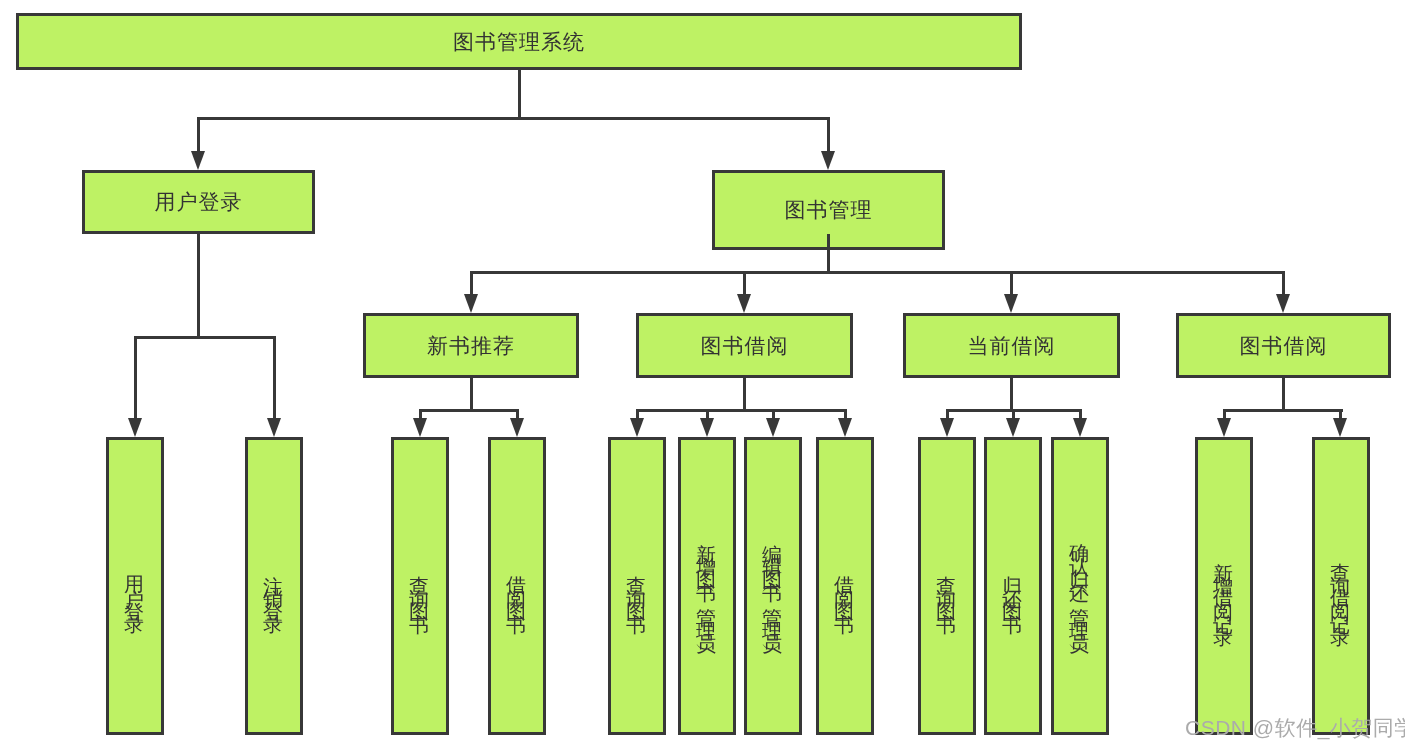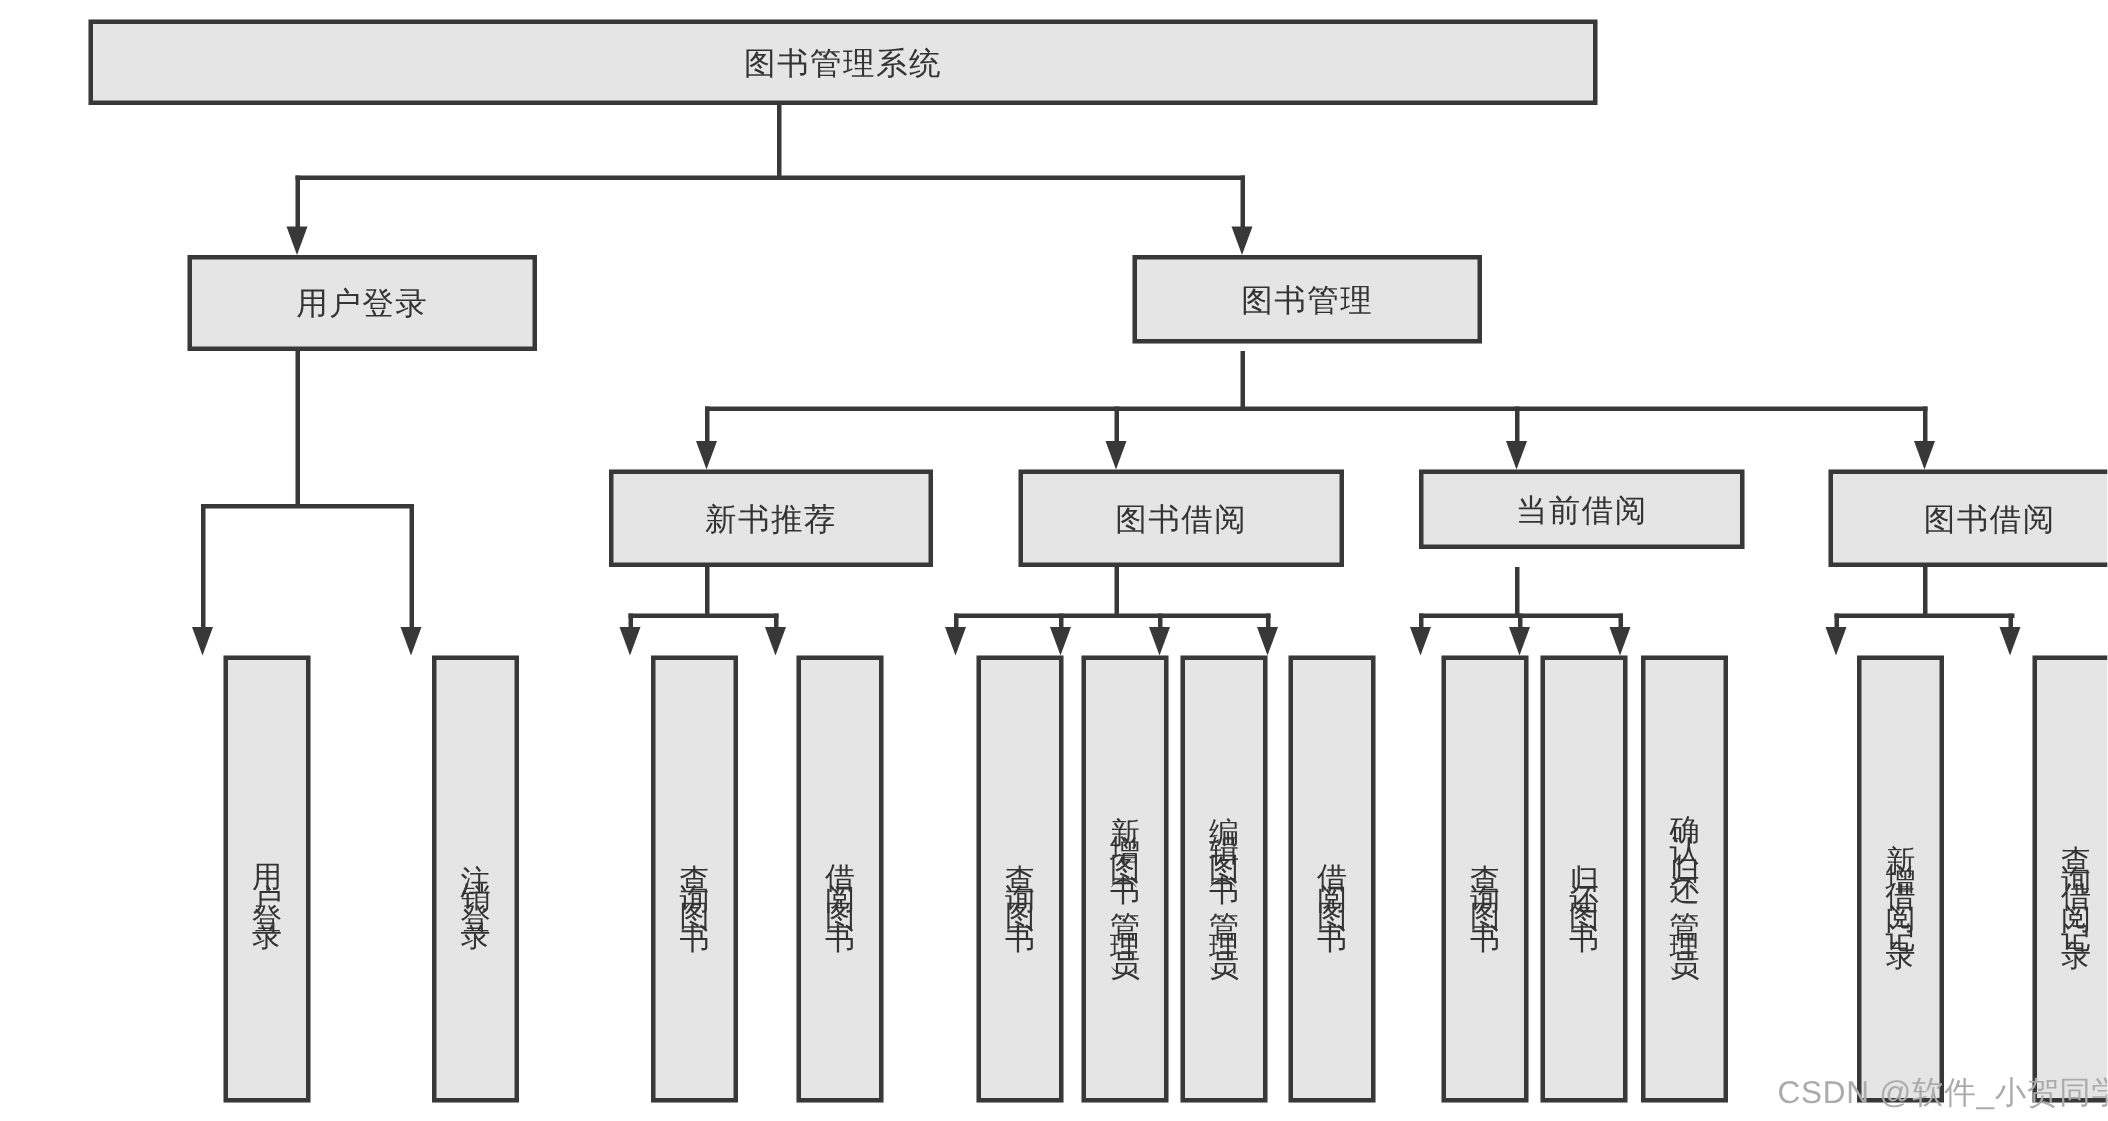--- a/index.html
+++ b/index.html
@@ -8,29 +8,28 @@
     width: 1405px;
     height: 747px;
     background: #ffffff;
     font-family: "Liberation Sans", "DejaVu Sans", sans-serif;
     overflow: hidden;
   }
   .node {
     position: absolute;
     box-sizing: border-box;
     border: 3px solid #383838;
-    background: #e5e5e5;
+    background: #bef264;
     display: flex;
     align-items: center;
     justify-content: center;
     color: #333333;
     font-size: 21px;
     letter-spacing: 1px;
     white-space: nowrap;
-    margin-left: 43px;
   }
   .vnode {
     writing-mode: vertical-rl;
     text-orientation: mixed;
     font-size: 20px;
     letter-spacing: 13px;
     white-space: normal;
   }
   .line {
     position: absolute;
@@ -57,27 +56,27 @@
 </style>
 </head>
 <body>
 
 <div class="canvas">
 
   <div class="node" style="left:16px; top:13px; width:1006px; height:57px;">图书管理系统</div>
 
   <div class="node" style="left:82px; top:170px; width:233px; height:64px;">用户登录</div>
 
-  <div class="node" style="left:712px; top:170px; width:233px; height:59px;">图书管理</div>
+  <div class="node" style="left:712px; top:170px; width:233px; height:80px;">图书管理</div>
 
   <div class="node" style="left:636px; top:313px; width:217px; height:65px;">图书借阅</div>
 
   <div class="node" style="left:363px; top:313px; width:216px; height:65px;">新书推荐</div>
 
-  <div class="node" style="left:903px; top:313px; width:217px; height:53px;font-family:Liberation Serif, serif;">当前借阅</div>
+  <div class="node" style="left:903px; top:313px; width:217px; height:65px;font-family:Liberation Serif, serif;">当前借阅</div>
 
   <div class="node" style="left:1176px; top:313px; width:215px; height:65px;">图书借阅</div>
 
   <div class="node vnode" style="left:106px; top:437px; width:58px; height:298px;">用户登录</div>
 
   <div class="node vnode" style="left:245px; top:437px; width:58px; height:298px;">注销登录</div>
 
   <div class="node vnode" style="left:391px; top:437px; width:58px; height:298px;">查询图书</div>
 
   <div class="node vnode" style="left:488px; top:437px; width:58px; height:298px;">借阅图书</div>

